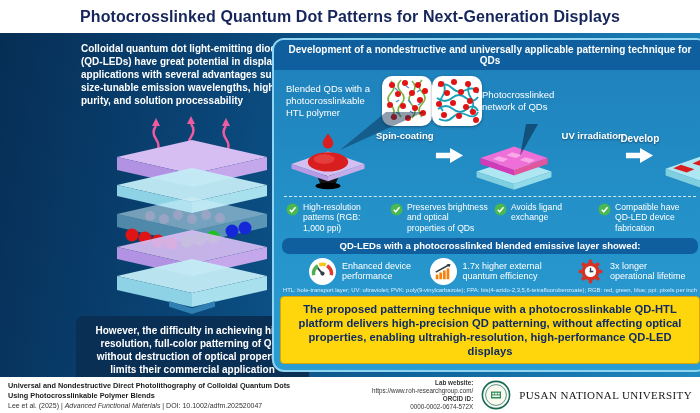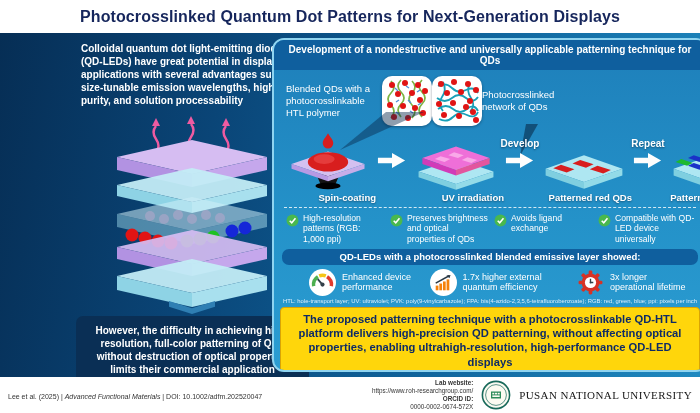--- a/index.html
+++ b/index.html
@@ -34,21 +34,21 @@
     text-align:center;padding:4px 4px;flex:none;}
   .mat-row{display:flex;align-items:center;gap:0;padding:6px 10px 2px 12px;flex:none;}
   .mat-lbl{color:#fff;font-size:9.5px;line-height:1.25;}
   .mat-lbl.l1{width:96px;}
   .mat-lbl.l2{width:122px;}
   .mat-lbl.l3{width:96px;}
   .molbox{width:50px;height:50px;background:#fff;border-radius:10px;flex:none;
     box-shadow:0 1px 3px rgba(0,20,40,.4);padding:2px;}
   .beams{position:absolute;left:0;top:0;width:436px;height:334px;pointer-events:none;}
   .proc-row{display:flex;align-items:center;padding:2px 6px 0 6px;flex:none;}
-  .pstep{flex:1 1 0;display:flex;flex-direction:column;align-items:flex-end;}
+  .pstep{flex:1 1 0;display:flex;flex-direction:row;align-items:flex-start;}
   .pstep svg{width:96px;height:62px;}
   .pstep .plbl{color:#fff;font-size:9.5px;font-weight:bold;margin-top:0;
     text-shadow:0 1px 2px rgba(0,20,40,.45);white-space:nowrap;}
   .parrow{flex:none;width:32px;position:relative;display:flex;justify-content:center;
     margin-top:-12px;}
   .parrow .albl{position:absolute;top:-13px;left:50%;transform:translateX(-50%);
     color:#fff;font-size:10px;font-weight:bold;text-shadow:0 1px 2px rgba(0,20,40,.5);}
   .dash{border-top:1.5px dashed rgba(255,255,255,.8);margin:4px 10px 2px 10px;flex:none;}
   .ben-row{display:flex;align-items:flex-start;gap:6px;padding:3px 10px 2px 12px;flex:none;}
   .benefit{flex:1 1 0;display:flex;gap:4px;align-items:flex-start;}
@@ -338,21 +338,21 @@
               <circle cx="7" cy="7" r="6.4" fill="#49b84e"></circle>
               <polyline points="4,7.2 6.2,9.4 10.2,4.6" fill="none" stroke="#fff" stroke-width="1.7"></polyline>
             </svg>
           <span class="btxt">Avoids ligand exchange</span>
         </div>
         <div class="benefit">
           <svg class="chk" viewBox="0 0 14 14" width="13" height="13">
               <circle cx="7" cy="7" r="6.4" fill="#49b84e"></circle>
               <polyline points="4,7.2 6.2,9.4 10.2,4.6" fill="none" stroke="#fff" stroke-width="1.7"></polyline>
             </svg>
-          <span class="btxt">Compatible with QD-LED device universally</span>
+          <span class="btxt">Compatible have QD-LED device fabrication</span>
         </div>
       </div>
 
       <div class="showed">QD-LEDs with a photocrosslinked blended emissive layer showed:</div>
 
       <div class="stat-row">
         <div class="stat">
           <svg class="sicon" viewBox="0 0 26 26">
             <circle cx="13" cy="13" r="13" fill="#fff"></circle>
             <path d="M4.5,16.5 A9,9 0 0 1 8.6,7.4" stroke="#4caf50" stroke-width="3.4" fill="none"></path>
@@ -394,20 +394,21 @@
       </div>
 
       <div class="fnote">HTL: hole-transport layer; UV: ultraviolet; PVK: poly(9-vinylcarbazole); FPA: bis(4-azido-2,3,5,6-tetrafluorobenzoate); RGB: red, green, blue; ppi: pixels per inch</div>
 
       <div class="conclusion">The proposed patterning technique with a photocrosslinkable QD-HTL platform delivers high-precision QD patterning, without affecting optical properties, enabling ultrahigh-resolution, high-performance QD-LED displays</div>
     </div>
   </div>
 
   <div id="ftr">
     <div class="cite">
+      <div class="pt">Universal and Nondestructive Direct Photolithography of Colloidal Quantum Dots Using Photocrosslinkable Polymer Blends</div>
       <div class="cl">
         <span>Lee et al. (2025) | </span><span class="jrnl">Advanced Functional Materials</span><span> | DOI: 10.1002/adfm.202520047</span>
       </div>
     </div>
     <div class="lab">
       <div class="lb">Lab website:</div>
       <a href="#">https://www.roh-researchgroup.com/</a>
       <div class="lb">ORCID iD:</div>
       <div>0000-0002-0674-572X</div>
     </div>

